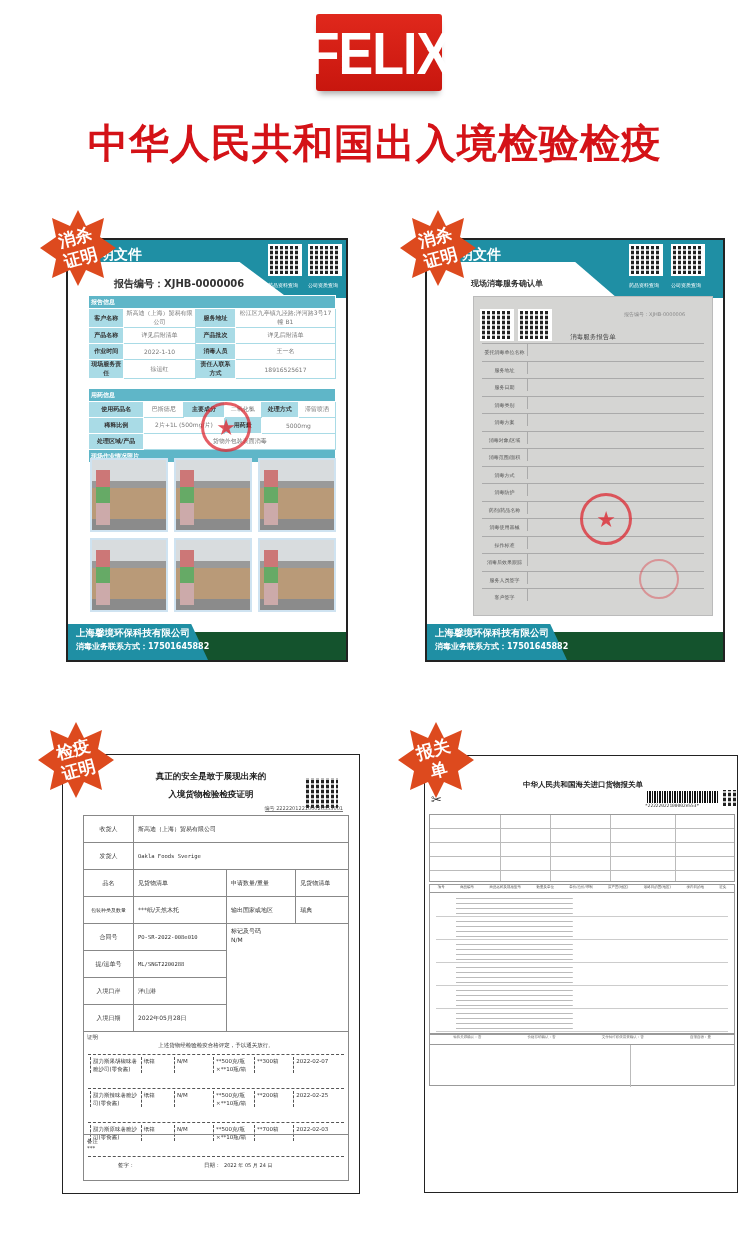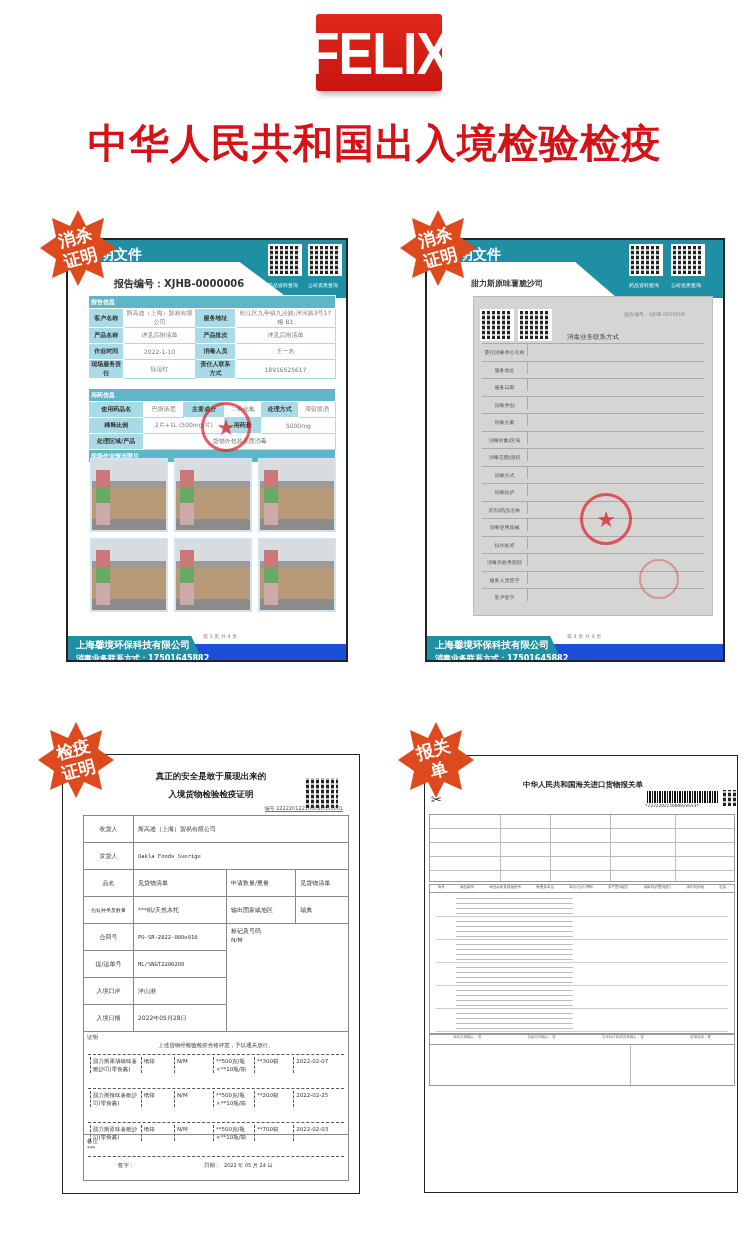--- a/index.html
+++ b/index.html
@@ -22,21 +22,21 @@
 .qrcap{position:absolute;font-size:5px;color:#fff}
 .repno{position:absolute;font-weight:bold;font-size:10px;color:#333}
 .tbl{position:absolute;left:20px;width:248px;border-collapse:collapse;font-size:6px}
 .tbl td{border:1px solid #fff;height:16px;text-align:center;padding:0 2px}
 .tbl .sec{background:#5fb6c8;color:#fff;text-align:left;font-weight:bold;height:13px}
 .tbl .k{background:#a9dbe6;font-weight:bold;color:#333}
 .tbl .v{background:#fff;color:#777;border:1px solid #a9dbe6}
 .photos{position:absolute;left:22px;width:246px;display:grid;grid-template-columns:repeat(3,1fr);gap:6px}
 .photo{height:74px;background:linear-gradient(180deg,#d8dcde 0 30%,#9a9a9a 30% 40%,#b99a78 40% 85%,#8b8b8b 85%);border:2px solid #cfe3f1;position:relative}
 .photo::before{content:"";position:absolute;left:4px;top:10px;width:14px;height:55px;background:linear-gradient(#c77 0 30%,#6a6 30% 60%,#caa 60%)}
-.tfoot{position:absolute;left:0;right:0;bottom:0;height:16px;background:#1d4ed8}
+.tfoot{position:absolute;left:0;right:0;bottom:0;height:28px;background:#14532d}
 .tfoot .cw{position:absolute;left:0;top:-8px;height:36px;width:140px;background:#1f8fa4;clip-path:polygon(0 0,88% 0,100% 100%,0 100%)}
 .tfoot .l1{position:absolute;left:8px;top:-5px;color:#fff;font-weight:bold;font-size:9.5px}
 .tfoot .l2{position:absolute;left:8px;top:9px;color:#fff;font-weight:bold;font-size:8px}
 .pg{position:absolute;font-size:5px;color:#888}
 .stamp{position:absolute;border:3px solid rgba(220,40,50,.75);border-radius:50%;display:flex;align-items:center;justify-content:center;color:rgba(220,40,50,.8);font-size:22px}
 
 .scan{position:absolute;background:#d5d5d3;border:1px solid #bbb}
 .srow{position:absolute;left:8px;right:8px;border-top:1px solid #aaa;font-size:5px;color:#555}
 
 .ctitle{position:absolute;left:0;right:0;text-align:center;font-weight:bold;font-size:8.5px;color:#222}
@@ -148,26 +148,26 @@
 
 <div class="card" style="left:425px;top:238px;width:300px;height:424px">
   <div class="thead">
     <div class="wedge" style="width:190px"></div>
     <div class="ttl">证明文件</div>
     <div class="qr" style="left:202px;top:4px"></div>
     <div class="qr" style="left:244px;top:4px"></div>
     <div class="qrcap" style="left:202px;top:42px">药品资料查询</div>
     <div class="qrcap" style="left:244px;top:42px">公司资质查询</div>
   </div>
-  <div class="repno" style="left:44px;top:38px;font-size:8px">甜力斯原味薯脆沙司</div>
+  <div class="repno" style="left:44px;top:38px;font-size:8px">现场消毒服务确认单</div>
   <div class="scan" style="left:46px;top:56px;width:240px;height:320px">
     <div class="qr" style="left:6px;top:12px;background-color:#ccc"></div>
     <div class="qr" style="left:44px;top:12px;background-color:#ccc"></div>
     <div style="position:absolute;left:150px;top:14px;font-size:5px;color:#888">报告编号：XJHB-0000006</div>
-    <div style="position:absolute;left:0;right:0;top:36px;text-align:center;font-size:6.5px;color:#444">消毒业务联系方式</div>
+    <div style="position:absolute;left:0;right:0;top:36px;text-align:center;font-size:6.5px;color:#444">消毒服务报告单</div>
     <div id="scanrows">
         <div class="srow" style="top: 46px; height: 17px;">
           <span style="position: absolute; left: 0px; width: 46px; text-align: center; border-right: 1px solid rgb(170, 170, 170); height: 12px; top: 0px; padding-top: 5px;">委托消毒单位名称</span>
         </div>
         <div class="srow" style="top: 63.5px; height: 17px;">
           <span style="position: absolute; left: 0px; width: 46px; text-align: center; border-right: 1px solid rgb(170, 170, 170); height: 12px; top: 0px; padding-top: 5px;">服务地址</span>
         </div>
         <div class="srow" style="top: 81px; height: 17px;">
           <span style="position: absolute; left: 0px; width: 46px; text-align: center; border-right: 1px solid rgb(170, 170, 170); height: 12px; top: 0px; padding-top: 5px;">服务日期</span>
         </div>

